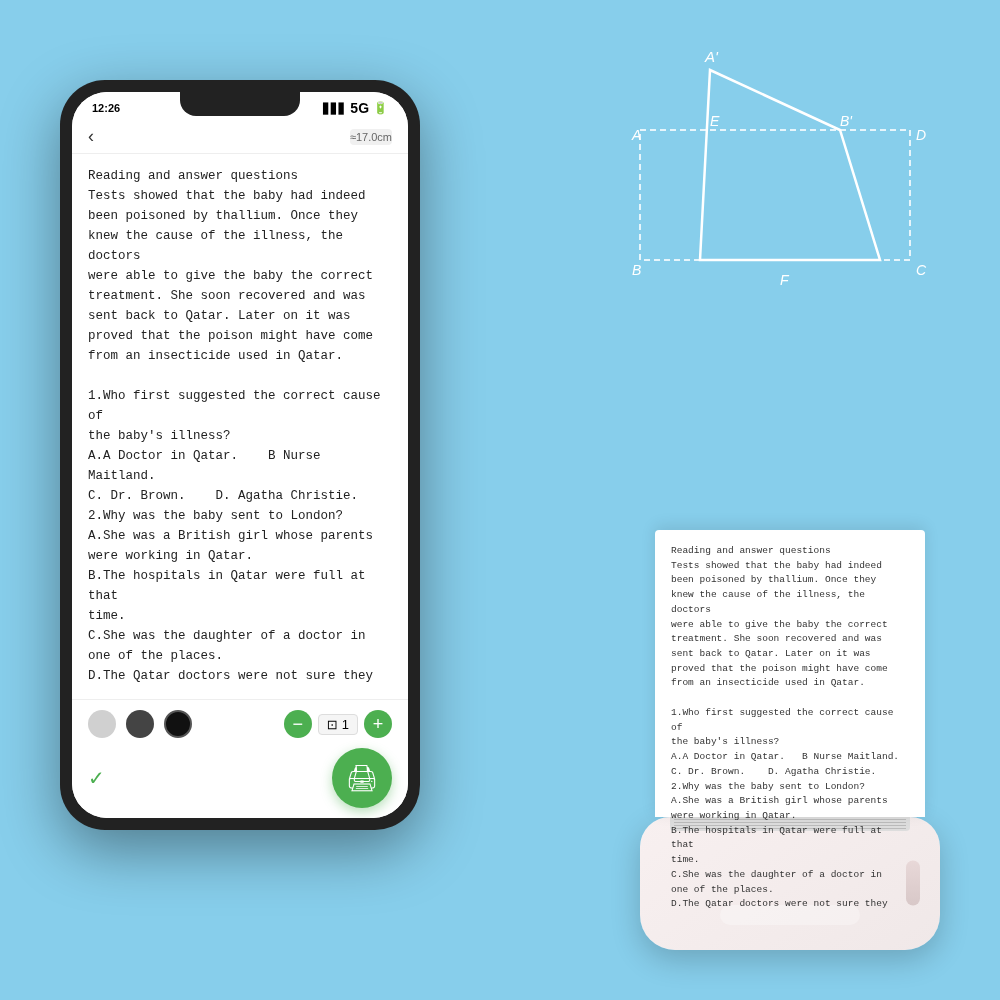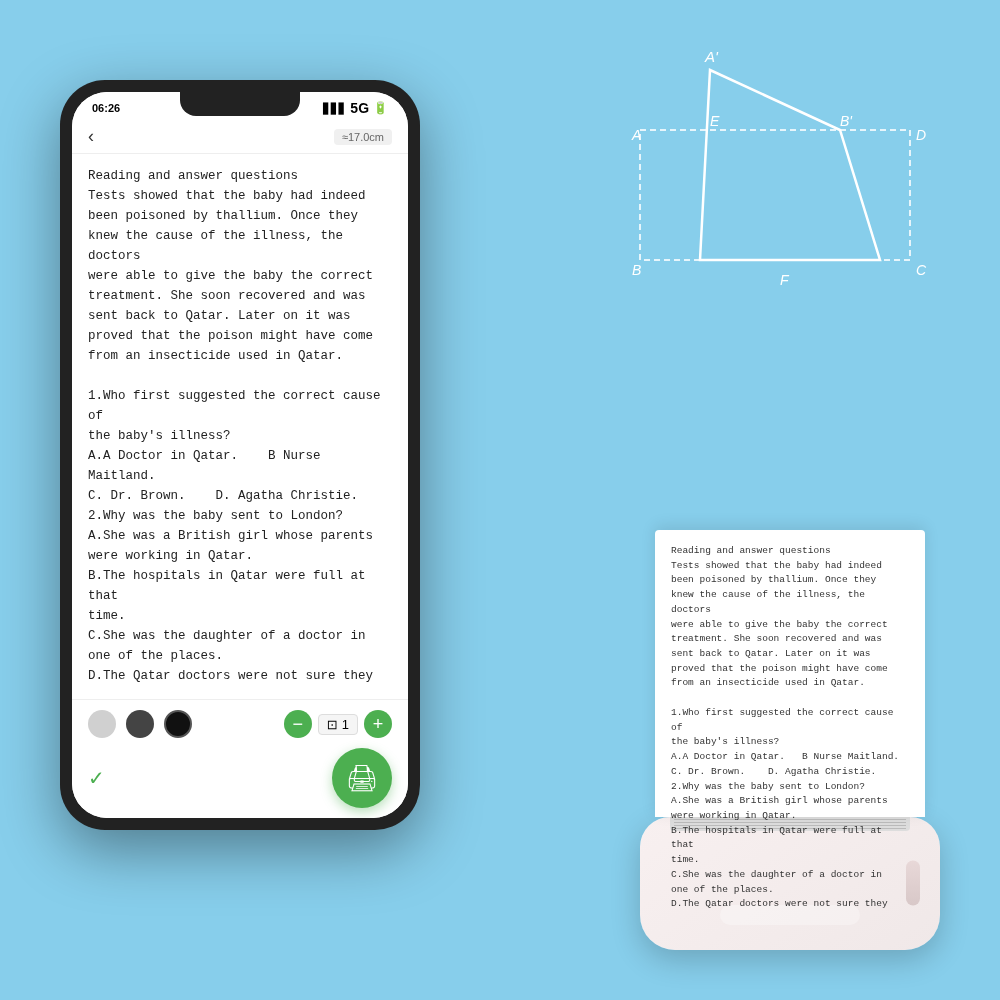--- a/index.html
+++ b/index.html
@@ -72,21 +72,21 @@
 
     .phone-back-arrow {
       font-size: 18px;
       color: #333;
     }
 
     .phone-ruler {
       font-size: 11px;
       color: #666;
       background: #f0f0f0;
-      padding: 2px 8px;
+      padding: 2px 0;
       border-radius: 4px;
     }
 
     .phone-content {
       flex: 1;
       padding: 12px 16px;
       overflow: hidden;
       font-size: 13.5px;
       line-height: 1.65;
       color: #222;
@@ -287,21 +287,21 @@
   <text x="170" y="265" fill="white" font-size="14" font-family="Arial" font-style="italic">F</text>
   <text x="306" y="255" fill="white" font-size="14" font-family="Arial" font-style="italic">C</text>
 </svg>
 
 <div class="phone-container">
   <div class="phone-body">
     <div class="phone-notch"></div>
     <div class="phone-screen">
 
       <div class="phone-status-bar">
-        <span>06:26</span>
+        <span>12:26</span>
         <div style="display:flex;gap:4px;align-items:center;">
           <span style="font-size:10px;">▋▋▋</span>
           <span style="font-size:14px;">5G</span>
           <span style="font-size:12px;">🔋</span>
         </div>
       </div>
 
       <div class="phone-nav-bar">
         <span class="phone-back-arrow">‹</span>
         <span class="phone-ruler">≈17.0cm</span>

